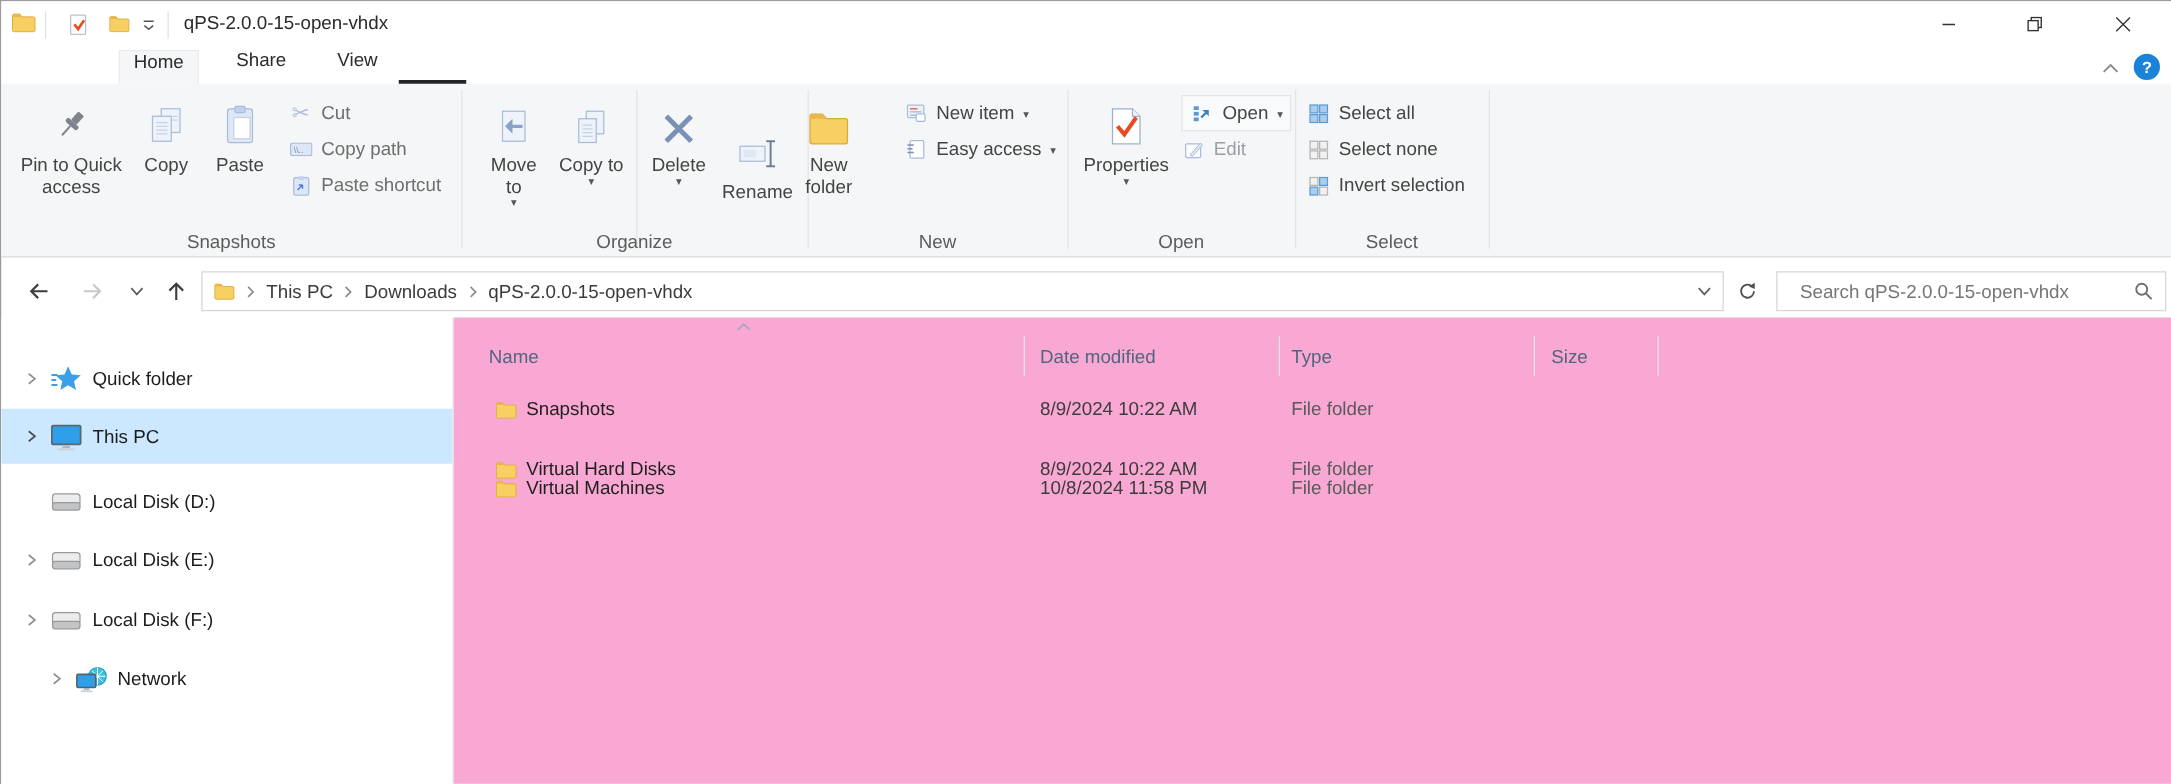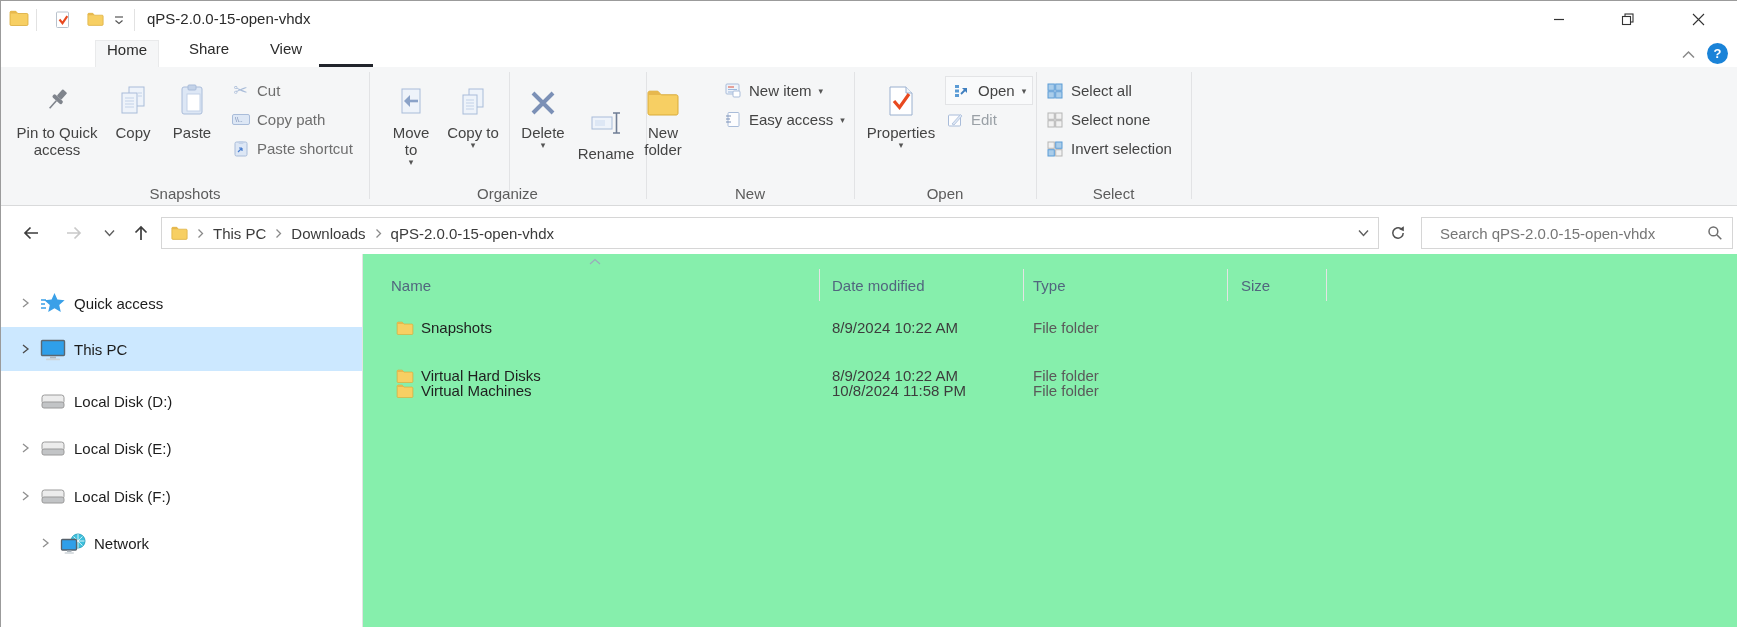--- a/index.html
+++ b/index.html
@@ -56,21 +56,21 @@
   
   .sidebar{position:absolute;left:0;top:253px;width:361px;bottom:1px;background:#fff;}
   .sidesep{position:absolute;left:361px;top:253px;bottom:1px;width:1px;background:#e3e3e3;}
   .side-item{position:absolute;left:0;width:361px;height:44px;display:flex;align-items:center;cursor:default;}
   .side-item.selected{background:#cce8ff;}
   .s-exp{width:14px;margin-left:17px;display:flex;justify-content:center;}
   .s-exp.hidden{visibility:hidden;}
   .s-ic{width:28px;margin-left:7px;display:flex;justify-content:center;}
   .s-label{margin-left:7px;font-size:15px;color:#1c1c1c;white-space:nowrap;}
 
-  .listpane{position:absolute;left:362px;top:253px;right:1px;bottom:1px;background:#86efac;}
+  .listpane{position:absolute;left:362px;top:253px;right:1px;bottom:1px;background:#f9a8d4;}
   .lheader{position:absolute;left:0;top:13px;right:0;height:36px;}
   .hcell{position:absolute;top:0;height:36px;display:flex;align-items:center;font-size:15px;color:#51667e;cursor:default;}
   .hsep{position:absolute;top:2px;height:32px;width:1px;background:#e4e4e4;}
   .sortchev{position:absolute;left:225px;top:4px;}
   .lrow{position:absolute;left:0;right:6px;height:31px;cursor:default;}
   .cell{position:absolute;top:0;height:31px;display:flex;align-items:center;font-size:15px;white-space:nowrap;}
   .c-icon{left:33px;}
   .c-name{left:58px;color:#1f1f1f;}
   .c-date{left:469px;color:#3d3d3d;}
   .c-type{left:670px;color:#5a5a5a;}
@@ -449,21 +449,21 @@
           <svg width="9" height="12" viewBox="0 0 9 12">
             <path d="M2 2l5 4-5 4" fill="none" stroke="#8f8f8f" stroke-width="1.3"></path>
           </svg>
         </span>
       <span class="s-ic">
         <svg width="25" height="23" viewBox="0 0 25 23">
             <path d="M0 8h5M0 12h4M0 16h5" stroke="#3aa0e8" stroke-width="1.6"></path>
             <path d="M13.5 1l2.9 6.6 7.2.6-5.4 4.7 1.6 7.1-6.3-3.8-6.3 3.8 1.6-7.1L3.4 8.2l7.2-.6z" fill="#3aa0e8"></path>
           </svg>
       </span>
-      <span class="s-label">Quick access</span>
+      <span class="s-label">Quick folder</span>
     </div>
     <div class="side-item selected" style="top:73px;">
       <span class="s-exp">
           <svg width="9" height="12" viewBox="0 0 9 12">
             <path d="M2 2l5 4-5 4" fill="none" stroke="#4a4a4a" stroke-width="1.3"></path>
           </svg>
         </span>
       <span class="s-ic">
         <svg width="26" height="24" viewBox="0 0 26 24">
             <rect x="1.5" y="3.5" width="23" height="15" rx="1" fill="#2f9fe9" stroke="#5b6770" stroke-width="1.4"></rect>

